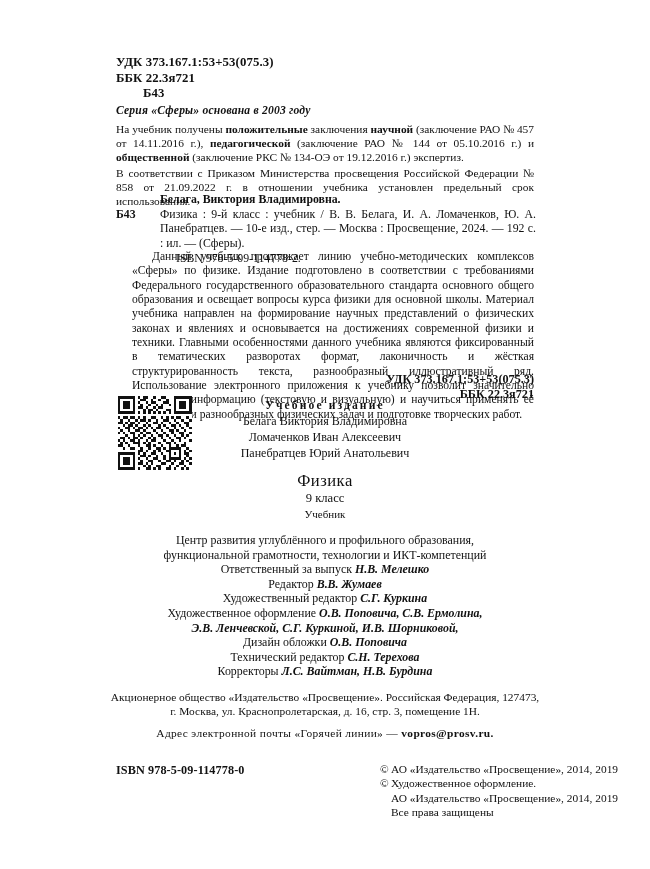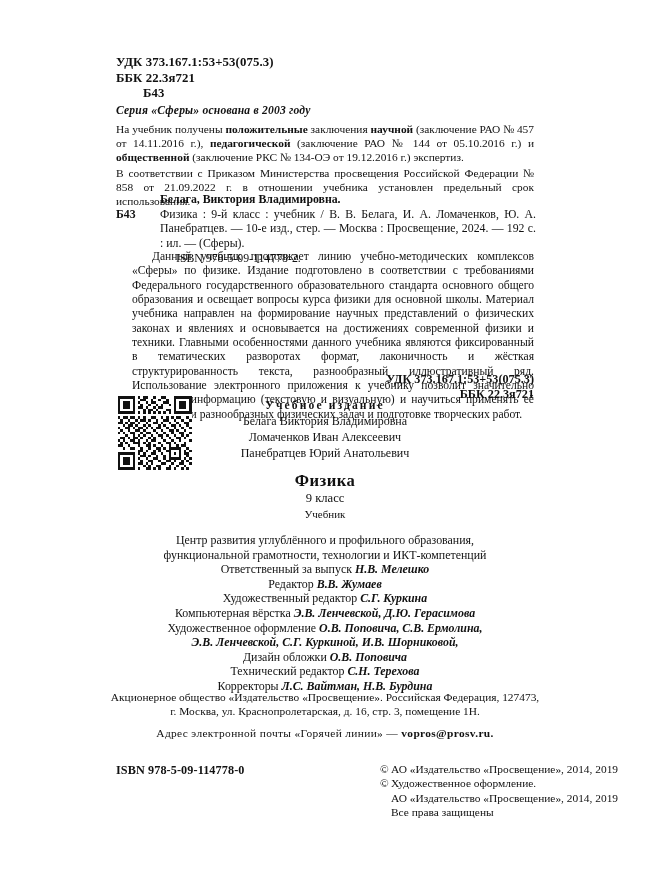--- a/index.html
+++ b/index.html
@@ -158,21 +158,21 @@
     letter-spacing: 0.7px;
     line-height: 15px;
   }
   .imprint .ui-author {
     font-size: 12px;
     font-weight: normal;
     line-height: 16.1px;
   }
   .imprint .ui-subject {
     font-size: 16.6px;
-    font-weight: bold;
+    font-weight: normal;
     line-height: 21px;
     margin-top: 9px;
     letter-spacing: 0.5px;
   }
   .imprint .ui-grade {
     font-size: 12.6px;
     line-height: 15.5px;
   }
   .imprint .ui-kind {
     font-size: 11px;
@@ -539,21 +539,20 @@
     <div class="ui-grade">9 класс</div>
     <div class="ui-kind">Учебник</div>
   </div>
 
   <div class="credits">
     <div>Центр развития углублённого и профильного образования,</div>
     <div>функциональной грамотности, технологии и ИКТ-компетенций</div>
     <div><span>Ответственный за выпуск </span><span class="bi">Н.В. Мелешко</span></div>
     <div><span>Редактор </span><span class="bi">В.В. Жумаев</span></div>
     <div><span>Художественный редактор </span><span class="bi">С.Г. Куркина</span></div>
-    <div><span>Компьютерная вёрстка </span><span class="bi">Э.В. Ленчевской, Д.Ю. Герасимова</span></div>
     <div><span>Художественное оформление </span><span class="bi">О.В. Поповича, С.В. Ермолина,</span></div>
     <div><span class="bi">Э.В. Ленчевской, С.Г. Куркиной, И.В. Шорниковой,</span></div>
     <div><span>Дизайн обложки </span><span class="bi">О.В. Поповича</span></div>
     <div><span>Технический редактор </span><span class="bi">С.Н. Терехова</span></div>
     <div><span>Корректоры </span><span class="bi">Л.С. Вайтман, Н.В. Бурдина</span></div>
   </div>
 
 
   <div class="publisher">
     <div>Акционерное общество «Издательство «Просвещение». Российская Федерация, 127473,</div>

